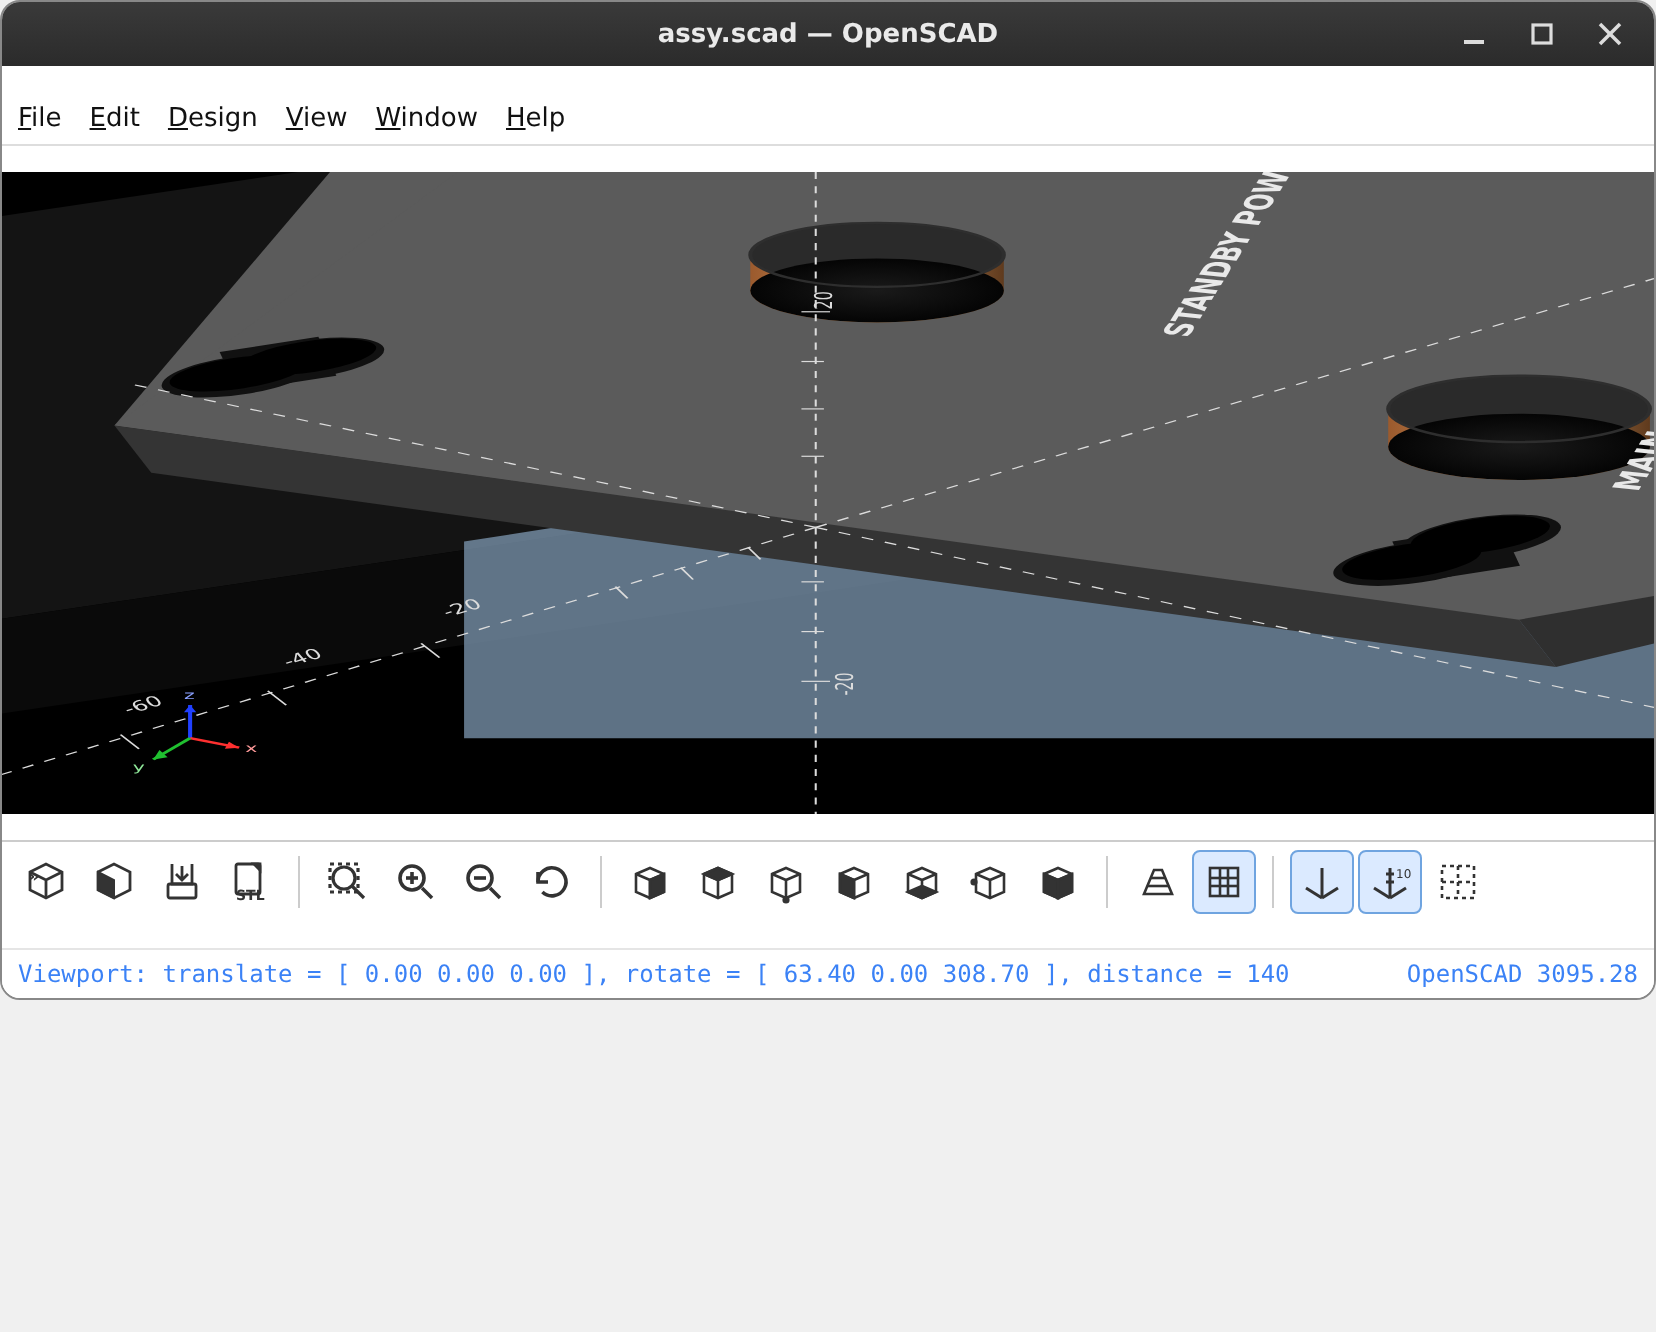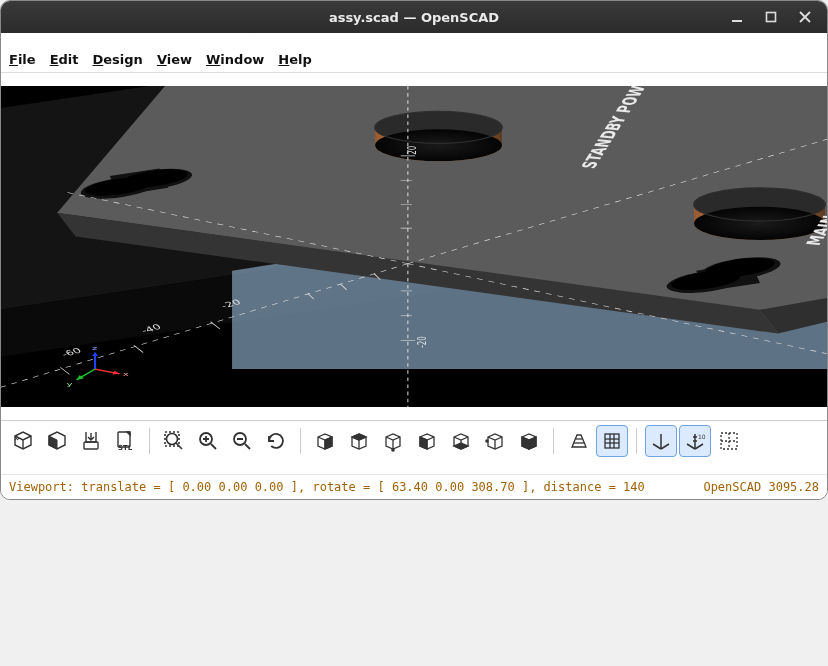--- a/index.html
+++ b/index.html
@@ -61,21 +61,21 @@
     height: 26px;
     background: #ffffff;
     border-bottom: 1px solid #ddd;
     display: flex;
     align-items: center;
     padding: 0 8px;
     font-size: 13px;
     color: #111;
     gap: 14px;
   }
-  .menu-item { cursor: pointer; font-weight: bold; }
+  .menu-item { cursor: pointer; }
   .menu-item .ul { text-decoration: underline; }
   
   .viewport {
     position: relative;
     flex: 1 1 auto;
     min-height: 0;
     background: #000;
     overflow: hidden;
   }
   .viewport svg {
@@ -109,21 +109,21 @@
     height: 26px;
     background: #ccc;
     margin: 0 6px;
   }
   
   .statusbar {
     height: 24px;
     background: #ffffff;
     font-family: "DejaVu Sans Mono","Liberation Mono","Consolas",monospace;
     font-size: 12px;
-    color: #a16207;
+    color: #3b82f6;
     padding: 0 8px;
     display: flex;
     align-items: center;
     border-top: 1px solid #e5e5e5;
     white-space: pre;
   }
   .status-right { margin-left: auto; }
 </style>
 </head>
 <body>

